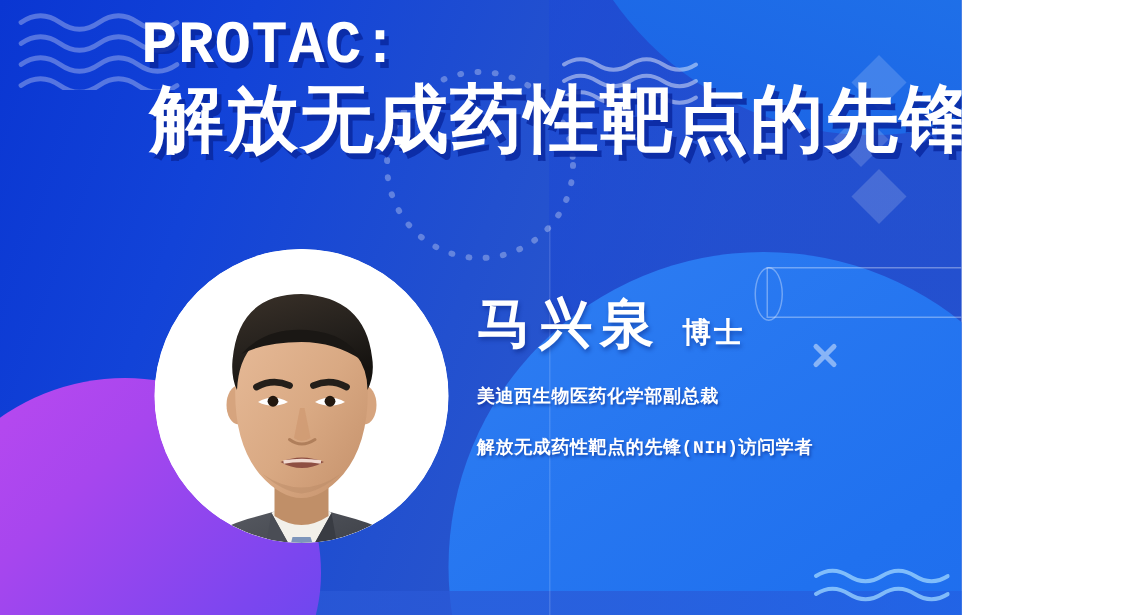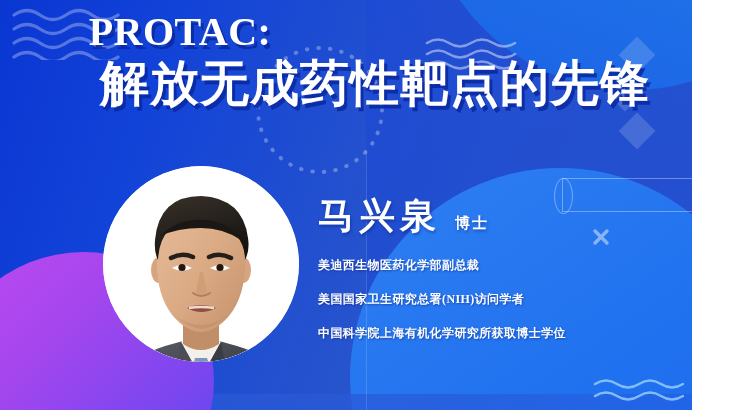--- a/index.html
+++ b/index.html
@@ -5,24 +5,24 @@
 <style>
   html, body {
     margin: 0;
     padding: 0;
     background: #ffffff;
   }
   * { box-sizing: border-box; }
 
   .banner {
     position: relative;
-    width: 692px;
+    width: 641px;
     height: 410px;
     overflow: hidden;
-    font-family: Liberation Serif, serif;
+    font-family: Liberation Mono, monospace;
     background: linear-gradient(110deg, #0a36d2 0%, #1243d8 22%, #2250cf 48%, #2c59cb 68%, #2f5ccb 100%);
   }
 
   
   .bg-layer { position: absolute; inset: 0; overflow: hidden; }
 
   
   .panel-right {
     position: absolute;
     left: 366px; top: 0; width: 384px; height: 410px;
@@ -185,21 +185,21 @@
   }
   .speaker-name {
     font-size: 36px;
     font-weight: 700;
     color: #ffffff;
     letter-spacing: 5px;
     text-shadow: 1px 2px 3px rgba(6,30,120,0.45);
     text-align: right;
   }
   .speaker-degree {
-    font-size: 15px;
+    font-size: 19px;
     font-weight: 700;
     color: #ffffff;
     letter-spacing: 2px;
     text-shadow: 1px 2px 3px rgba(6,30,120,0.45);
   }
   .credentials {
     margin-top: 18px;
   }
   .credential {
     font-size: 12px;
@@ -345,18 +345,17 @@
     </div>
   </div>
 
   <div class="speaker">
     <div class="speaker-nameline">
       <span class="speaker-name">马兴泉</span>
       <span class="speaker-degree">博士</span>
     </div>
     <div class="credentials">
       <div class="credential">美迪西生物医药化学部副总裁</div>
-      <div class="credential">美国国家卫生研究总署(NIH)访问学者</div>
-      <div class="credential">中国科学院上海有机化学研究所获取博士学位</div>
+      <div class="credential">解放无成药性靶点的先锋(NIH)访问学者</div>
     </div>
   </div>
 
 </div>
 
 </body></html>

